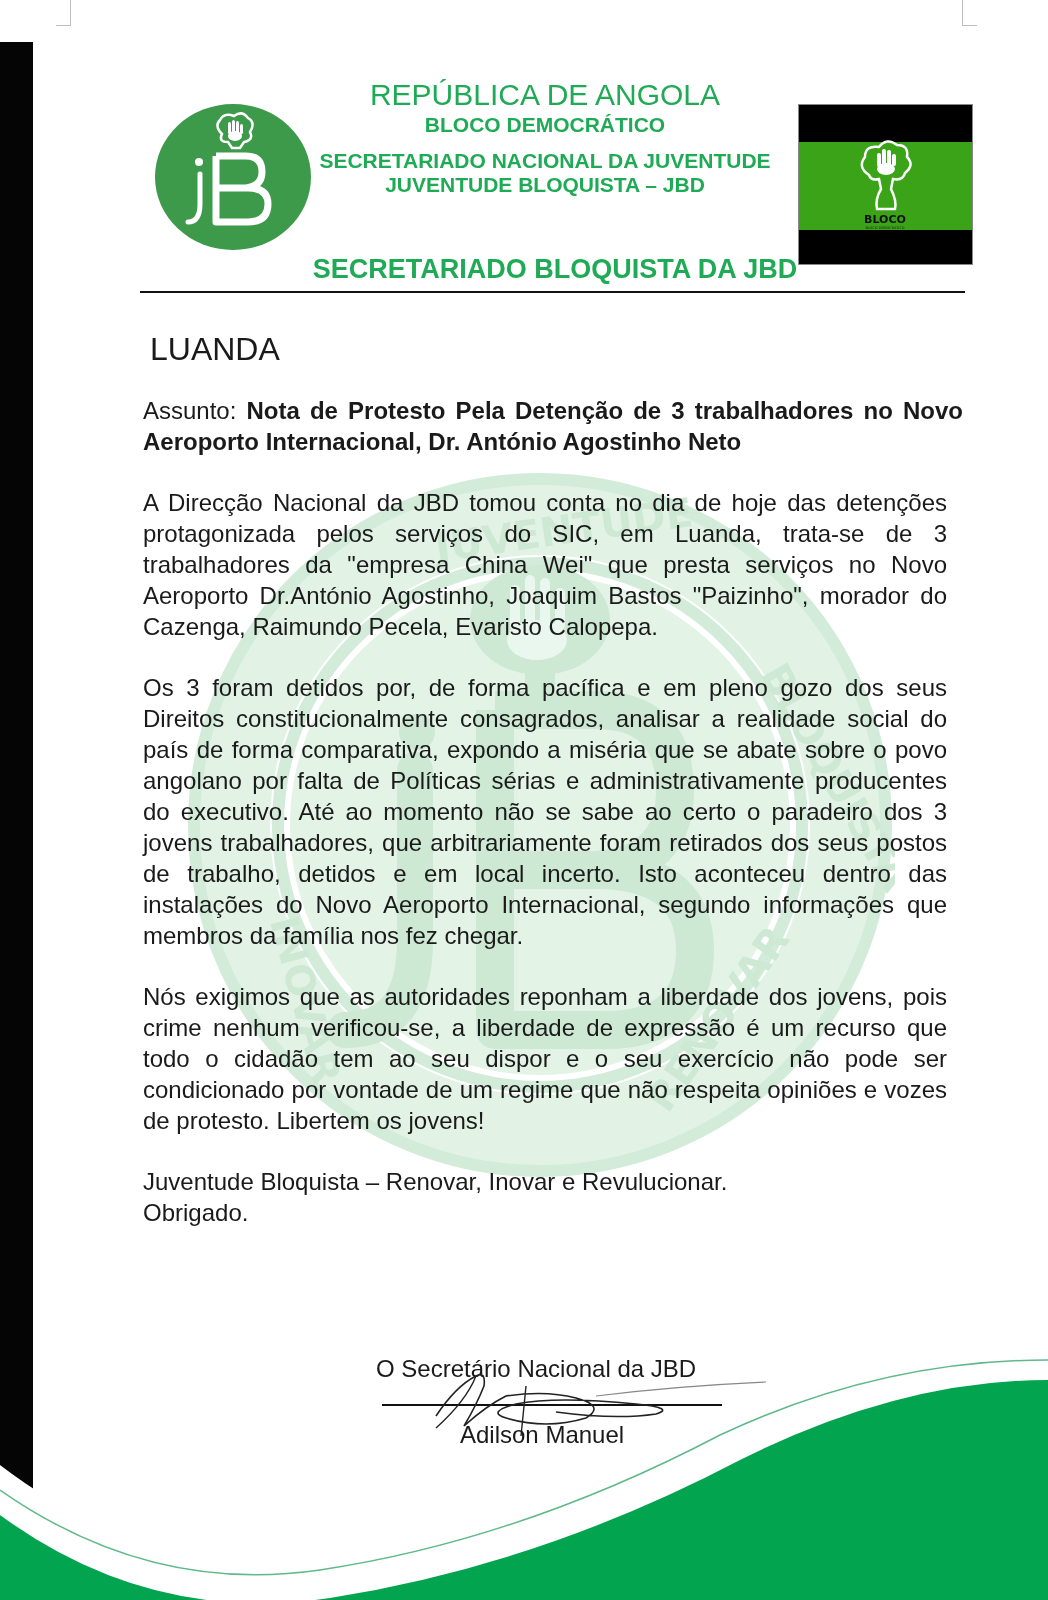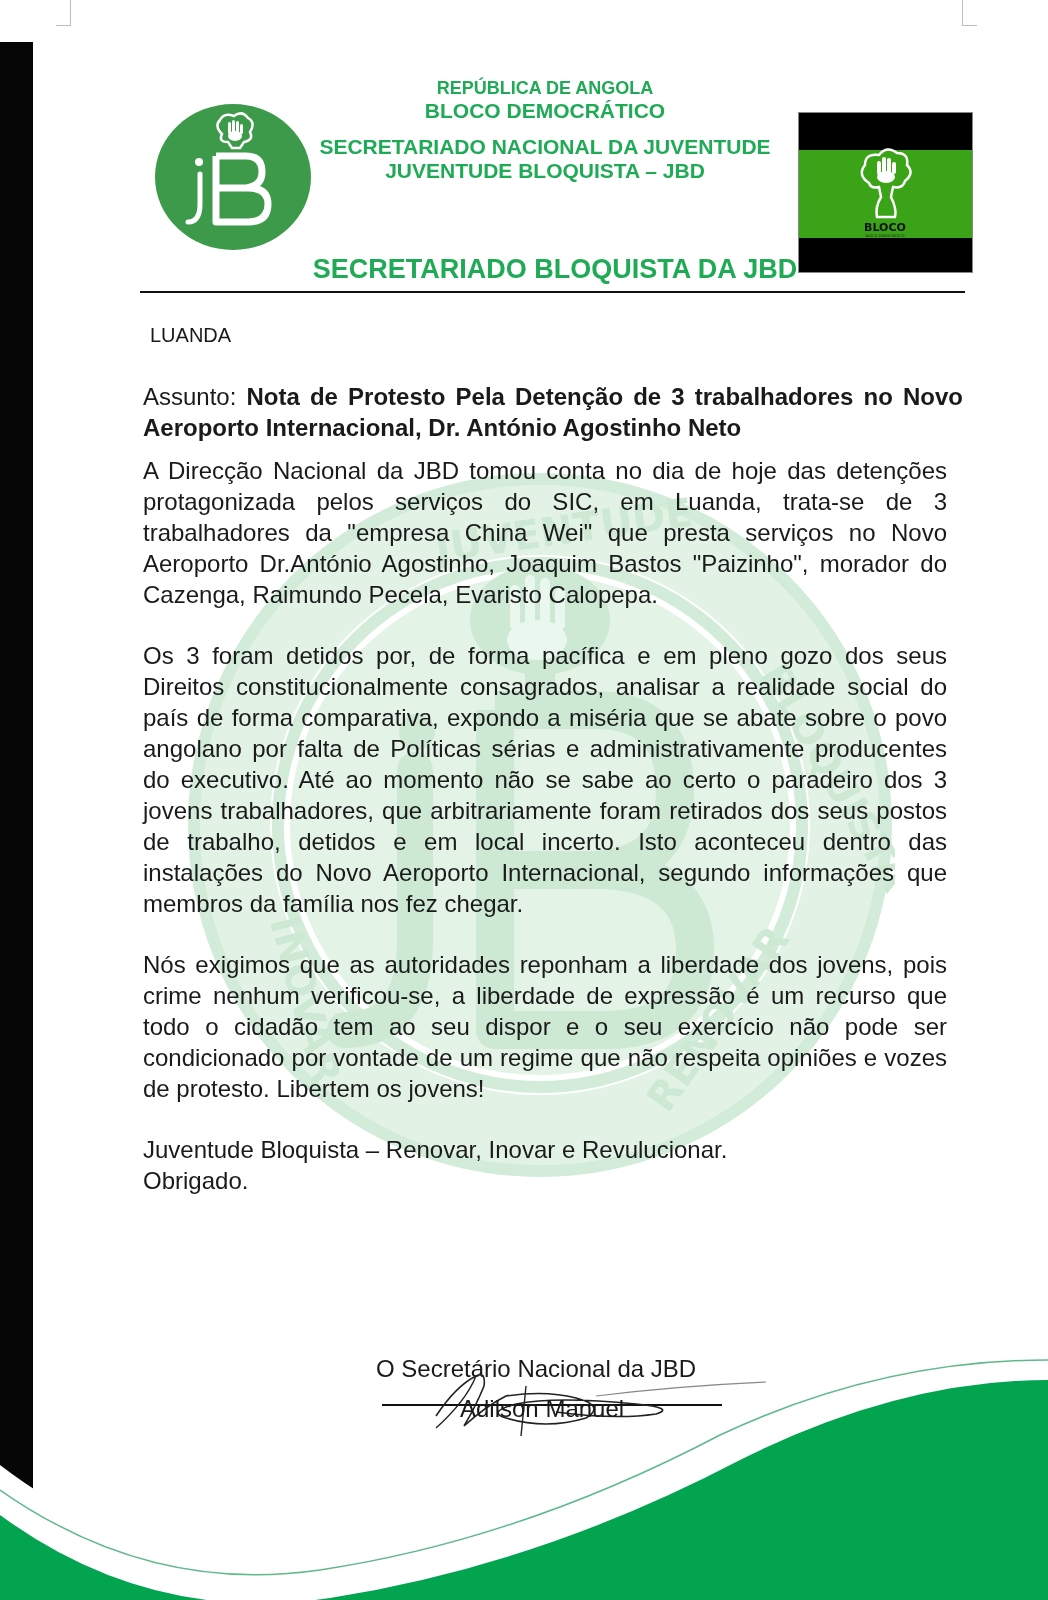--- a/index.html
+++ b/index.html
@@ -53,29 +53,29 @@
 
     .header-titles {
       position: absolute;
       left: 300px;
       top: 78px;
       width: 490px;
       text-align: center;
       color: #1faa55;
       line-height: 1.15;
     }
-    .header-titles .t1 { font-size: 18px; font-weight: bold; letter-spacing: 0; }
+    .header-titles .t1 { font-size: 30px; font-weight: normal; letter-spacing: 0; }
     .header-titles .t2 { font-size: 21px; font-weight: bold; }
     .header-titles .t3 { font-size: 21px; font-weight: bold; margin-top: 12px; }
     .header-titles .t4 { font-size: 21px; font-weight: bold; }
 
     .flag {
       position: absolute;
       left: 798px;
-      top: 112px;
+      top: 104px;
       width: 173px;
       height: 159px;
       background: #000;
       border: 1px solid #888;
     }
     .flag .green {
       position: absolute;
       left: 0;
       top: 37px;
       width: 100%;
@@ -107,24 +107,24 @@
       position: absolute;
       left: 143px;
       top: 320px;
       width: 820px;
       z-index: 2;
       font-size: 24px;
       line-height: 31px;
       color: #1a1a1a;
     }
     .city {
-      font-size: 20px;
-      margin: 0 0 30px 7px;
-    }
-    .subject { margin: 0 0 12px 0; text-align: justify; text-align-last: left; }
+      font-size: 32px;
+      margin: 14px 0 30px 7px;
+    }
+    .subject { margin: 0 0 30px 0; text-align: justify; text-align-last: left; }
     .subject .label { font-weight: normal; }
     .subject .value { font-weight: bold; }
     .para {
       margin: 0 16px 30px 0;
       text-align: justify;
     }
     .closing { margin: 0 0 30px 0; }
     .closing div { line-height: 31px; }
     .date { margin: 0 0 30px 0; }
 
@@ -139,21 +139,21 @@
     }
     .sig-role { position: absolute; left: 0; top: 8px; white-space: nowrap; }
     .sig-line {
       position: absolute;
       left: 6px;
       top: 58px;
       width: 340px;
       height: 2px;
       background: #111;
     }
-    .sig-name { position: absolute; left: 84px; top: 48px; white-space: nowrap; text-align: right; }
+    .sig-name { position: absolute; left: 84px; top: 74px; white-space: nowrap; text-align: right; }
     .sig-scribble { position: absolute; left: 0; top: 0; }
 
     .footer-wave {
       position: absolute;
       left: 0;
       top: 1340px;
       width: 1048px;
       height: 260px;
       z-index: 1;
     }

